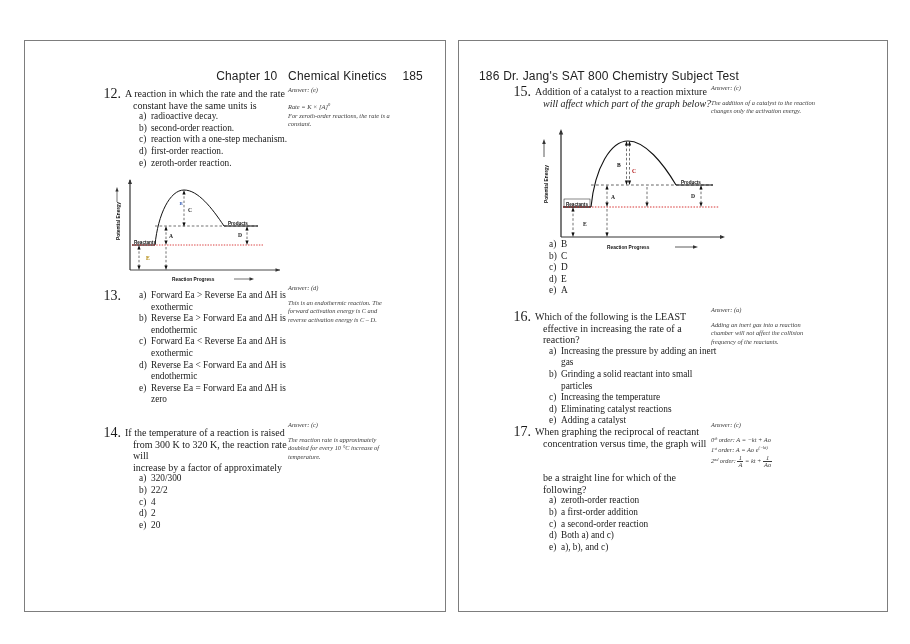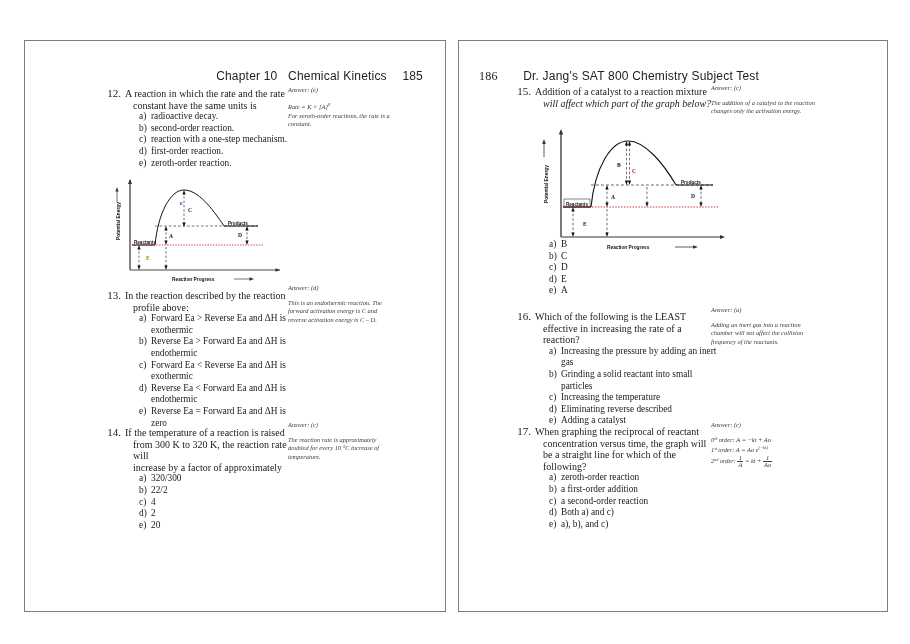--- a/index.html
+++ b/index.html
@@ -28,27 +28,27 @@
     font-size:12px;
     letter-spacing:.2px;
     color:#222;
     white-space:nowrap;
   }
   .runhead .folio{font-weight:400;}
   .rh-left{right:22px;top:28px;}
   .rh-right{left:20px;top:28px;}
   .rh-left .chap{margin-right:7px;}
   .rh-left .folio{margin-left:12px;}
-  .rh-right .folio{margin-right:22px;font-family:Liberation Serif, serif;}
+  .rh-right .folio{}
 
   
   .qblock{position:absolute;}
   .qnum{
     position:absolute;left:0;top:0;width:22px;
-    text-align:right;font-size:11px;line-height:11.6px;
+    text-align:right;font-size:14px;line-height:11.6px;
   }
   .qbody{margin-left:26px;width:178px;}
   .qstem{font-size:10px;line-height:11.6px;}
   .qstem .cont{display:block;}
   ol.choices{list-style:none;margin:0;padding:0 0 0 14px;}
   ol.choices li{
     font-size:9.3px;line-height:11.6px;
     position:relative;padding-left:12px;
     white-space:normal;
   }
@@ -177,24 +177,20 @@
         <polygon points="58,96 56.4,91.6 59.6,91.6" fill="#111"></polygon>
 
         <text class="dlabel" x="26" y="69.5">Reactants</text>
         <text class="dlabel" x="120" y="50.5">Products</text>
       </svg>
     </div>
 
     <div class="qblock" style="left:74px;top:249px;width:210px;font-family:Liberation Serif, serif;">
       <div class="qnum">13.</div>
       <div class="qbody">
-        <div class="qstem">
-          <span>In the reaction described by the reaction</span>
-          <span class="cont" style="padding-left:8px;">profile above:</span>
-        </div>
         <ol class="choices">
           <li><span class="lbl">a)</span><span>Forward Ea &gt; Reverse Ea and ΔH is exothermic</span></li>
           <li><span class="lbl">b)</span><span>Reverse Ea &gt; Forward Ea and ΔH is endothermic</span></li>
           <li><span class="lbl">c)</span><span>Forward Ea &lt; Reverse Ea and ΔH is exothermic</span></li>
           <li><span class="lbl">d)</span><span>Reverse Ea &lt; Forward Ea and ΔH is endothermic</span></li>
           <li><span class="lbl">e)</span><span>Reverse Ea = Forward Ea and ΔH is zero</span></li>
         </ol>
       </div>
     </div>
 
@@ -331,38 +327,38 @@
       <div class="qbody" style="width:186px;">
         <div class="qstem">
           <span>Which of the following is the LEAST</span>
           <span class="cont" style="padding-left:8px;">effective in increasing the rate of a</span>
           <span class="cont" style="padding-left:8px;">reaction?</span>
         </div>
         <ol class="choices">
           <li><span class="lbl">a)</span><span>Increasing the pressure by adding an inert gas</span></li>
           <li><span class="lbl">b)</span><span>Grinding a solid reactant into small particles</span></li>
           <li><span class="lbl">c)</span><span>Increasing the temperature</span></li>
-          <li><span class="lbl">d)</span><span>Eliminating reverse described</span></li>
+          <li><span class="lbl">d)</span><span>Eliminating catalyst reactions</span></li>
           <li><span class="lbl">e)</span><span>Adding a catalyst</span></li>
         </ol>
       </div>
     </div>
 
     <div class="note" style="left:252px;top:265px;">
       <span class="ans">Answer: (a)</span>
       <span class="exp">Adding an inert gas into a reaction chamber will not affect the collision frequency of the reactants.</span>
     </div>
 
     <div class="qblock" style="left:50px;top:385px;width:215px;">
       <div class="qnum">17.</div>
       <div class="qbody" style="width:186px;">
         <div class="qstem">
           <span>When graphing the reciprocal of reactant</span>
           <span class="cont" style="padding-left:8px;">concentration versus time, the graph will</span>
-          <span class="cont" style="padding-left:8px;">be a straight line for which of the</span>
+          <span class="cont" style="padding-left:8px;margin-top:23px;">be a straight line for which of the</span>
           <span class="cont" style="padding-left:8px;">following?</span>
         </div>
         <ol class="choices">
           <li><span class="lbl">a)</span><span>zeroth-order reaction</span></li>
           <li><span class="lbl">b)</span><span>a first-order addition</span></li>
           <li><span class="lbl">c)</span><span>a second-order reaction</span></li>
           <li><span class="lbl">d)</span><span>Both a) and c)</span></li>
           <li><span class="lbl">e)</span><span>a), b), and c)</span></li>
         </ol>
       </div>

